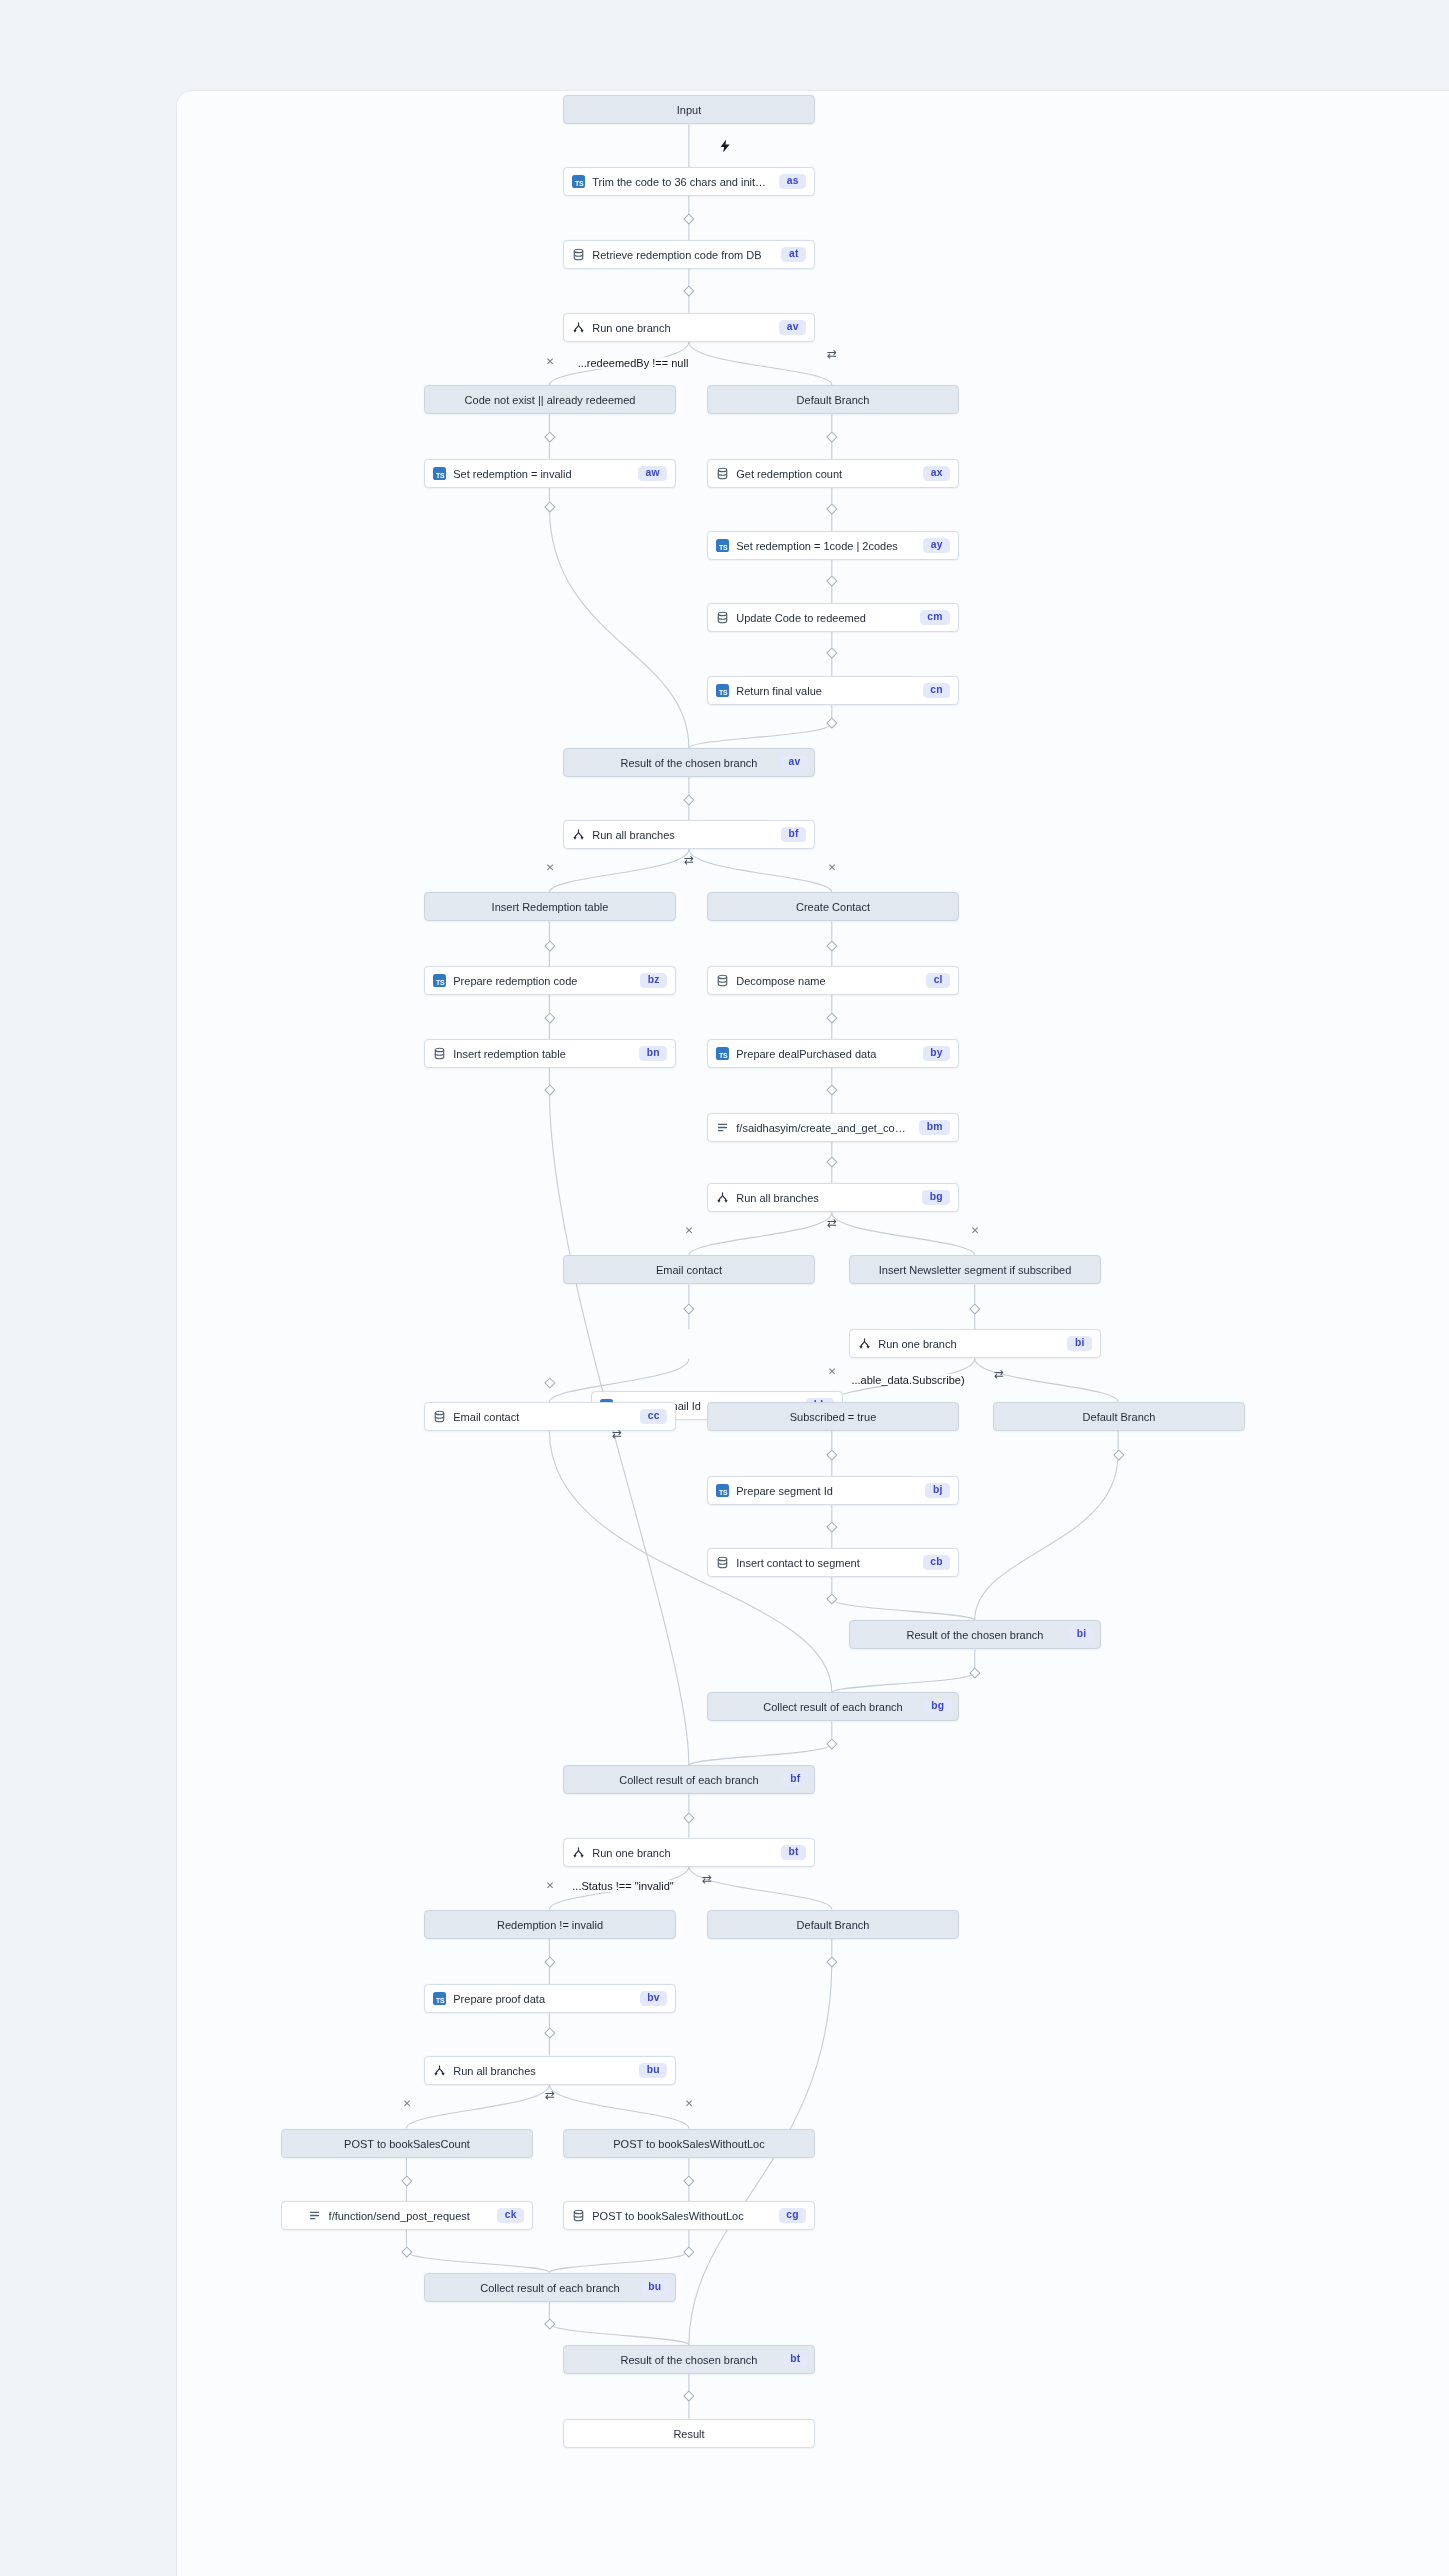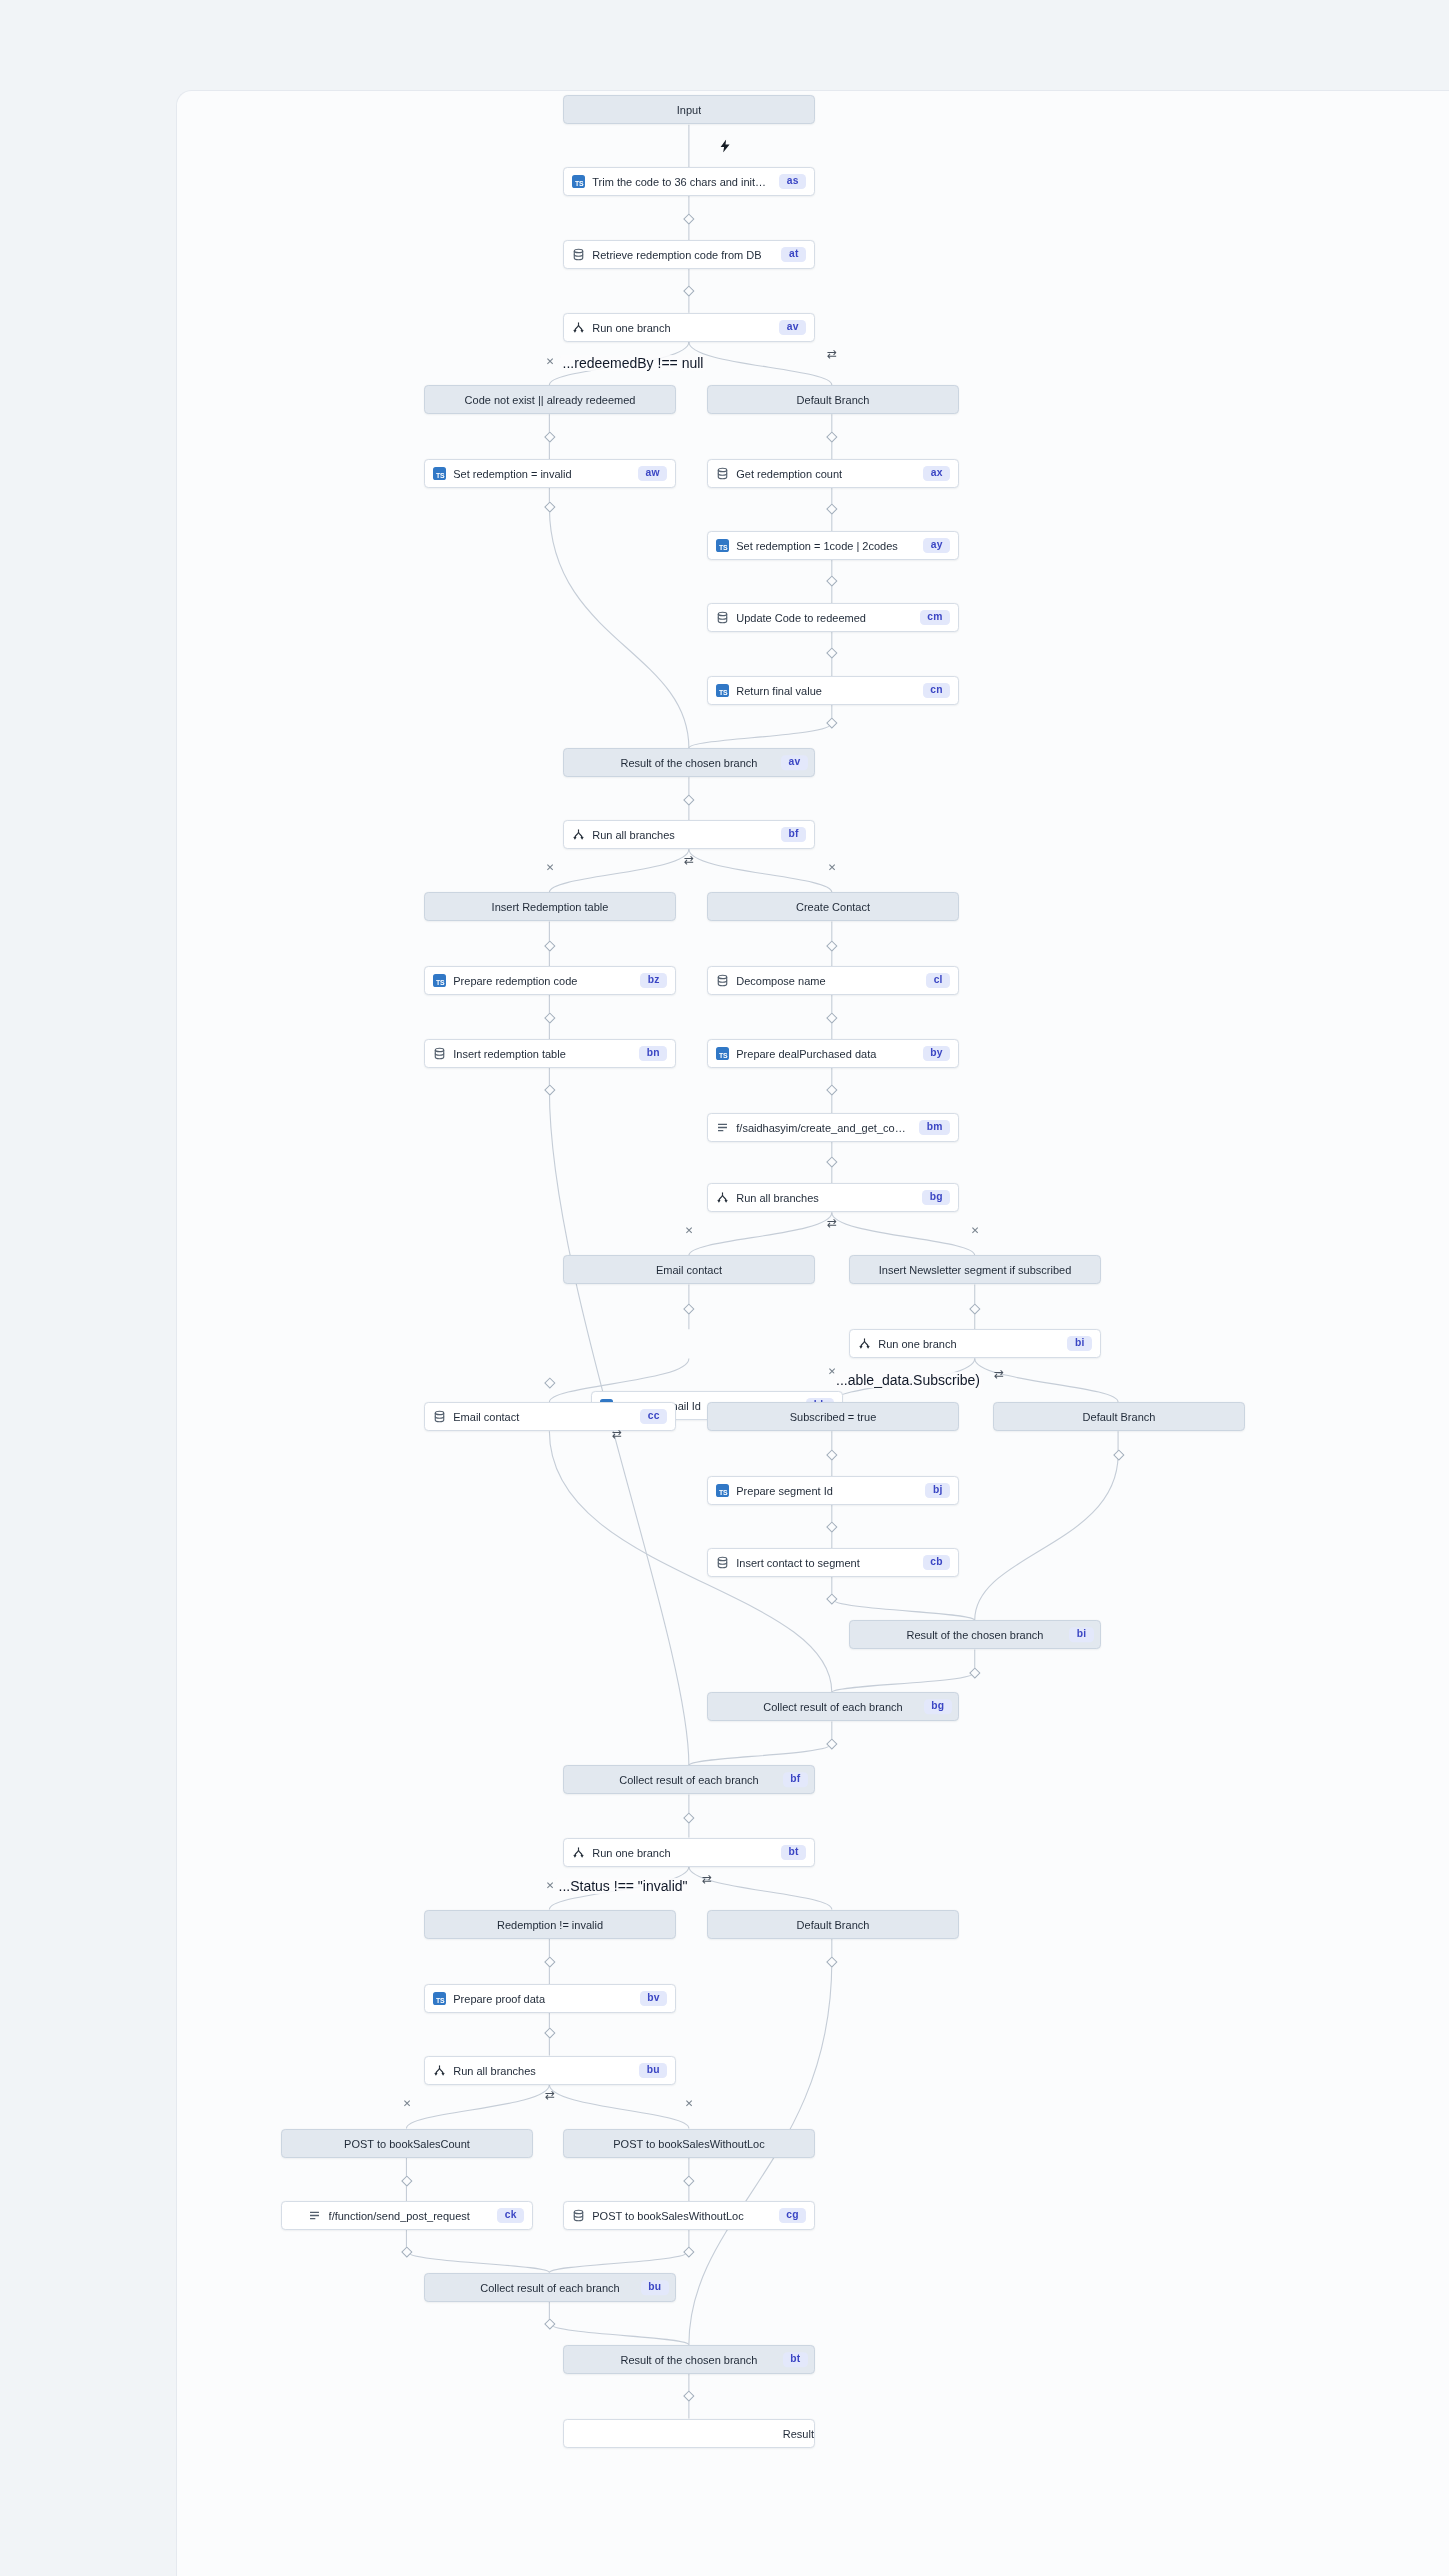--- a/index.html
+++ b/index.html
@@ -8,37 +8,37 @@
        background:#f1f4f7;font-family:"Liberation Sans","DejaVu Sans",sans-serif}
   #panel{position:absolute;left:176px;top:90px;width:1273px;height:2486px;
          background:#fbfcfd;border-top-left-radius:15.5px;
          border-top:0.9px solid #e5e9ef;border-left:0.9px solid #e5e9ef}
   #canvas{position:absolute;left:0;top:0;width:1449px;height:2576px}
   .node{position:absolute;width:252px;height:29px;display:flex;align-items:center;
         border-radius:4.3px;font-size:11px;color:#1f2937;
         box-shadow:0 0.9px 1.7px rgba(18,28,45,.06)}
   .node.step{background:#ffffff;border:0.9px solid #d6dde6;padding:0 7.7px;gap:6.9px}
   .node.header{background:#e2e8ef;border:0.9px solid #cbd5e0;justify-content:center}
-  .node.plain{background:#ffffff;border:0.9px solid #d6dde6;justify-content:flex-end}
+  .node.plain{background:#ffffff;border:0.9px solid #d6dde6;justify-content:center}
   .node .lbl{white-space:nowrap;overflow:hidden;text-overflow:ellipsis}
   .node.step .lbl{flex:1;text-align:left}
   .badge{background:#e3e8fb;color:#3b46c4;font-weight:700;font-size:10.3px;
          padding:1.7px 7.7px;border-radius:4.3px;line-height:1.2;letter-spacing:0.2px}
   .node.step .badge{margin-left:5.2px}
   .node.header .badge{position:absolute;right:6px;top:50%;transform:translateY(-50%)}
   .icon{width:13.7px;height:13.7px;display:flex;align-items:center;justify-content:center;flex:0 0 auto}
   .icon.ts{background:#3178c6;color:#fff;font-size:6.9px;font-weight:700;border-radius:2.6px;
            align-items:flex-end;justify-content:flex-end;padding:0.9px 1.7px;line-height:1}
   .diamond{position:absolute;width:7.7px;height:7.7px;border:1.2px solid #a2aebb;
            background:#fbfcfd;transform:rotate(45deg)}
   .mark{position:absolute;transform:translate(-50%,-50%);color:#79848f;font-size:10.3px;
         line-height:1;font-family:"DejaVu Sans",sans-serif}
   .mark.shuffle{color:#49525e;font-size:12px}
   .mark.bolt{font-size:0}
-  .edge-label{position:absolute;transform:translate(-50%,-50%);font-size:14px;color:#101828;
+  .edge-label{position:absolute;transform:translate(-50%,-50%);font-size:11px;color:#101828;
               white-space:nowrap;background:rgba(251,252,253,.85);padding:0 2.6px;border-radius:2.6px}
 </style>
 </head>
 <body>
 
 <div id="panel"></div>
 <div id="canvas">
     <svg width="1449" height="2576" style="position: absolute; left: 0px; top: 0px;" viewBox="0 0 1688 3000">
       <path d="M 802.5 145 L 802.5 364" stroke="#c5cdd7" fill="none" stroke-width="1.3"></path>
       <path d="M 640 482 L 640 590" stroke="#c5cdd7" fill="none" stroke-width="1.3"></path>

